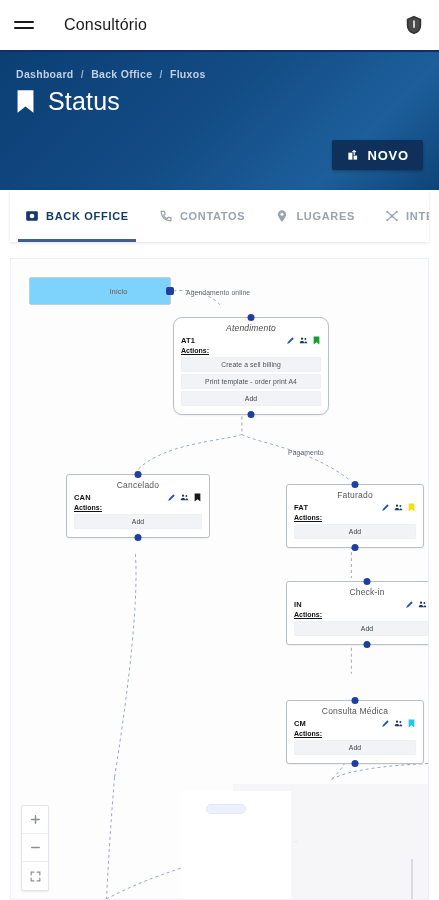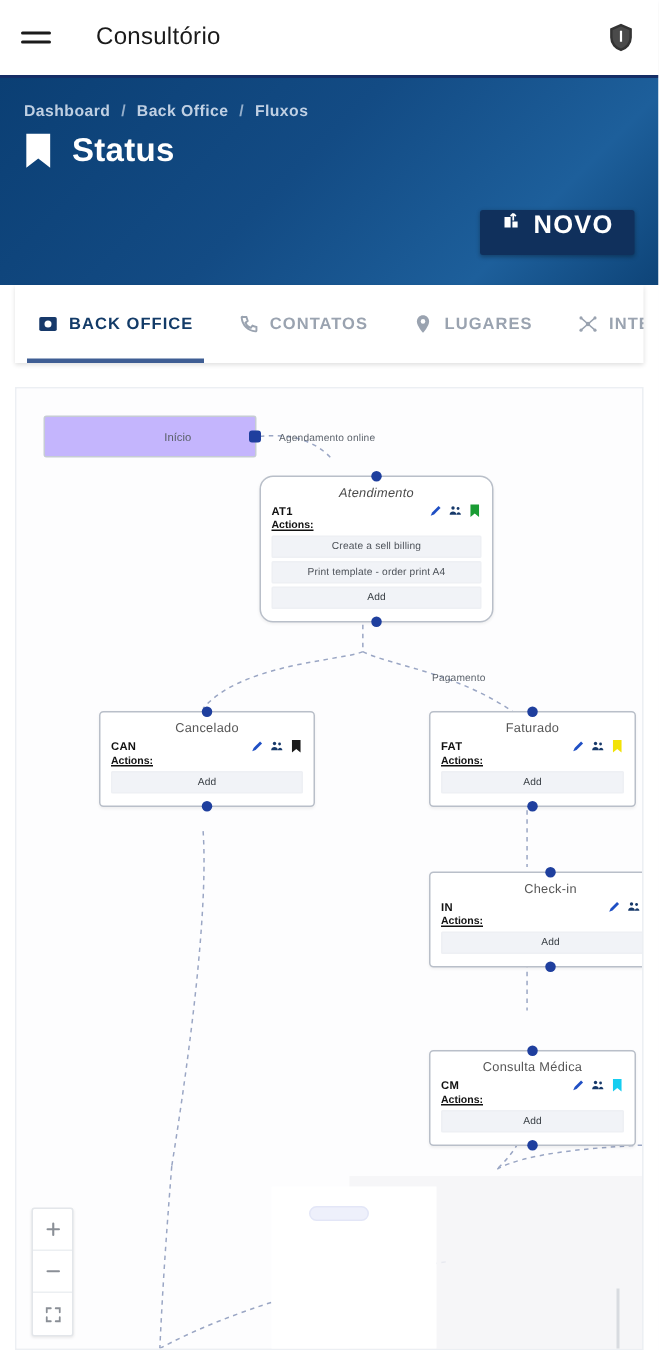--- a/index.html
+++ b/index.html
@@ -32,26 +32,26 @@
     background:linear-gradient(135deg,#0b3f74 0%,#134b84 45%,#1d5f9b 78%,#0e4478 100%);
     border-top:2px solid #16306b;
     padding:16px 16px 0 16px;
     height:140px;
   }
   .crumbs{ font-size:10.5px; color:#cfdcec; letter-spacing:.3px; font-weight:bold;}
   .crumbs span{opacity:.92;}
   .crumbs .sep{ margin:0 4px; opacity:.7;}
   .page-title-row{ display:flex; align-items:center; gap:13px; margin-top:7px;}
   .bookmark-big{ width:19px; height:25px; display:block; }
-  .page-title{ font-size:22px; color:#fff; font-weight:bold; letter-spacing:.2px;}
+  .page-title{ font-size:25px; color:#fff; font-weight:normal; letter-spacing:.2px;}
   .novo-btn{
     position:absolute; right:16px; bottom:20px;
     background:#10305c; color:#fff; border:none;
-    height:30px; padding:0 14px; display:flex; gap:8px;
-    font-size:17px; font-weight:bold; letter-spacing:.8px; cursor:pointer;
+    height:30px; padding:0 14px; display:flex; align-items:center; gap:8px;
+    font-size:13px; font-weight:bold; letter-spacing:.8px; cursor:pointer;
     border-radius:2px; box-shadow:0 1px 3px rgba(0,0,0,.3);
   }
   .novo-btn svg{width:14px;height:14px;display:block;}
 
   
   .tabs-wrap{
     position:relative; background:#fff; margin:0 10px;
     box-shadow:0 1px 3px rgba(0,0,0,.12);
     height:52px; overflow:hidden;
   }
@@ -101,21 +101,21 @@
   .action.add{ color:#3c4248;}
 
   .port{ position:absolute; width:7px;height:7px; border-radius:50%;
     background:#1f3f9e; left:50%; transform:translateX(-50%);}
   .port.top{ top:-4px;} .port.bot{ bottom:-4px;}
   .port.right{ right:-4px; left:auto; top:50%; transform:translateY(-50%);
      border-radius:2px; width:8px;height:8px;}
 
   .start-node{
     position:absolute; left:18px; top:18px; width:142px; height:28px;
-    background:#c4b5fd; border:1px solid #c6ccd4; border-radius:2px;
+    background:#7dd3fc; border:1px solid #c6ccd4; border-radius:2px;
     display:flex; align-items:center; justify-content:center;
     font-size:7.5px; color:#5a6068;padding-left:37px;
   }
 
   .edge-label{
     position:absolute; font-size:6.8px; color:#5d646d; letter-spacing:.1px;
     background:transparent; white-space:nowrap;
   }
 
   
@@ -343,21 +343,21 @@
                 <path d="M1 1 H15 V21 L8 15.5 L1 21 Z" fill="#1a1a1a"></path>
               </svg>
           </span>
         </span>
       </div>
       <div class="node-actions-label">Actions:</div>
       <div class="action add">Add</div>
       <span class="port bot"></span>
     </div>
 
-    <div class="node" style="left:275px; top:215px; width:138px;">
+    <div class="node" style="left:275px; top:225px; width:138px;">
       <span class="port top"></span>
       <div class="node-title plain">Faturado</div>
       <div class="node-row">
         <span class="node-code">FAT</span>
         <span class="node-icons">
           <span>
             <svg viewBox="0 0 24 24">
                 <path d="M3 21 L5.5 15 L17 3.5 L20.5 7 L9 18.5 Z" fill="#1f4fc4"></path>
               </svg>
           </span>

